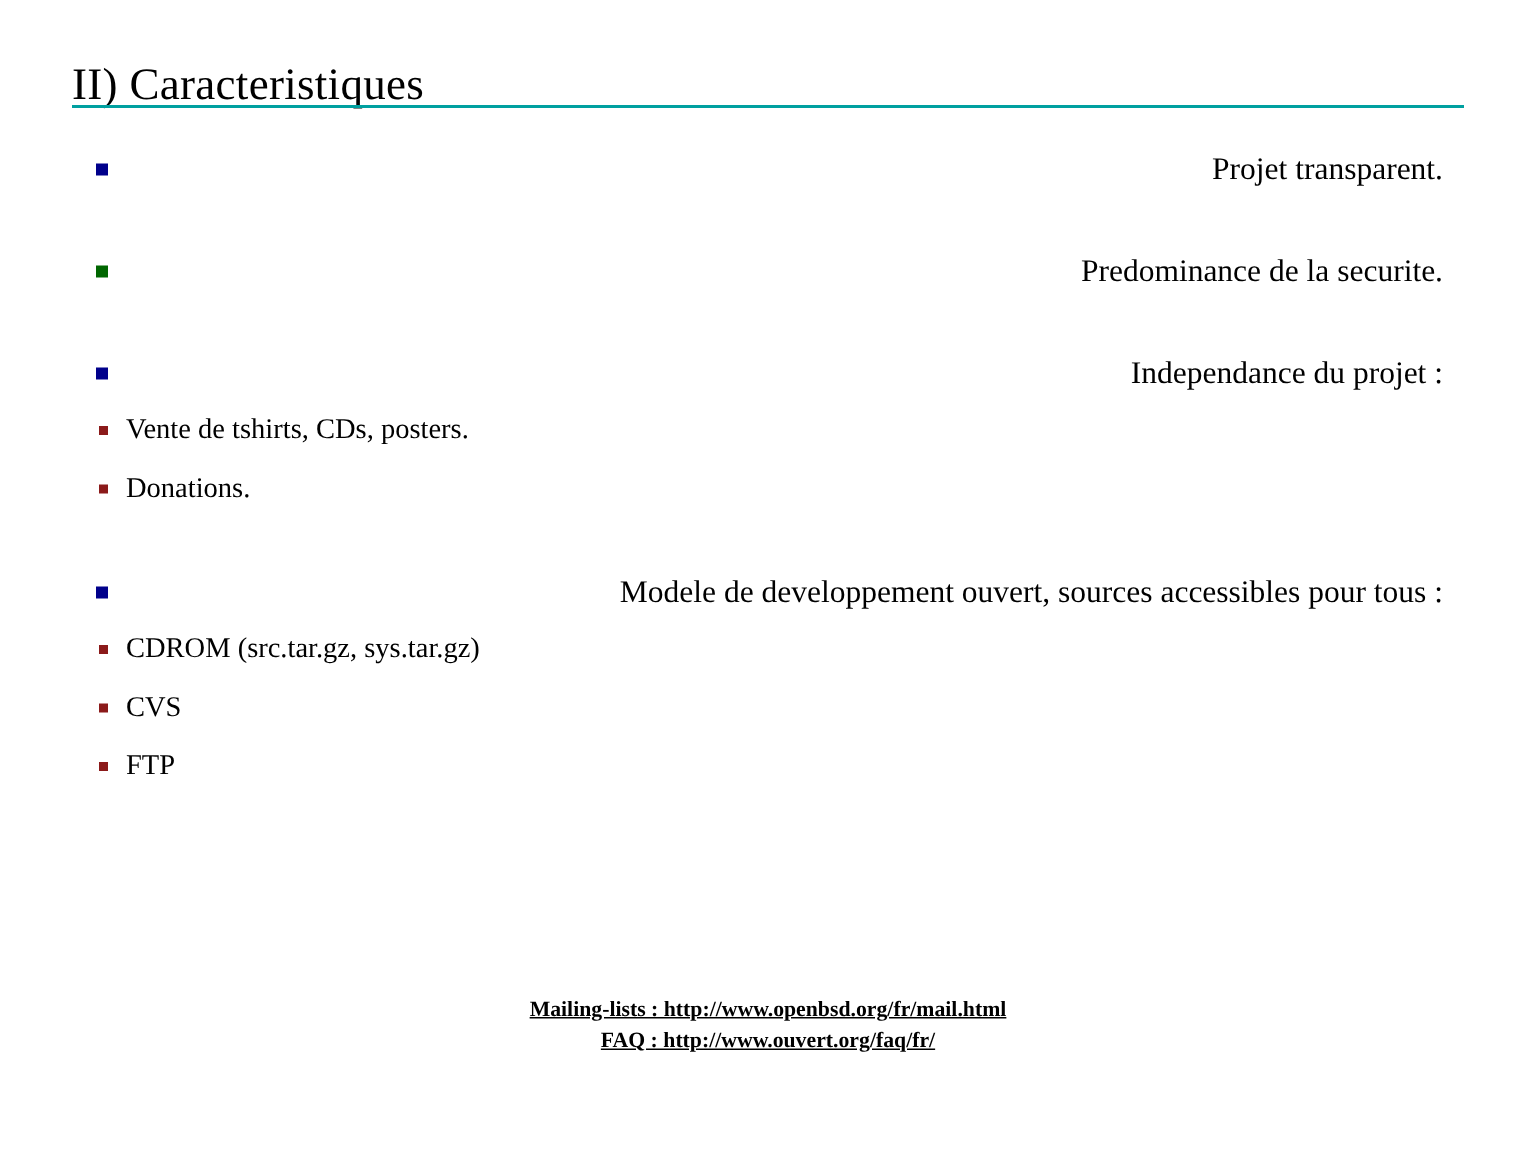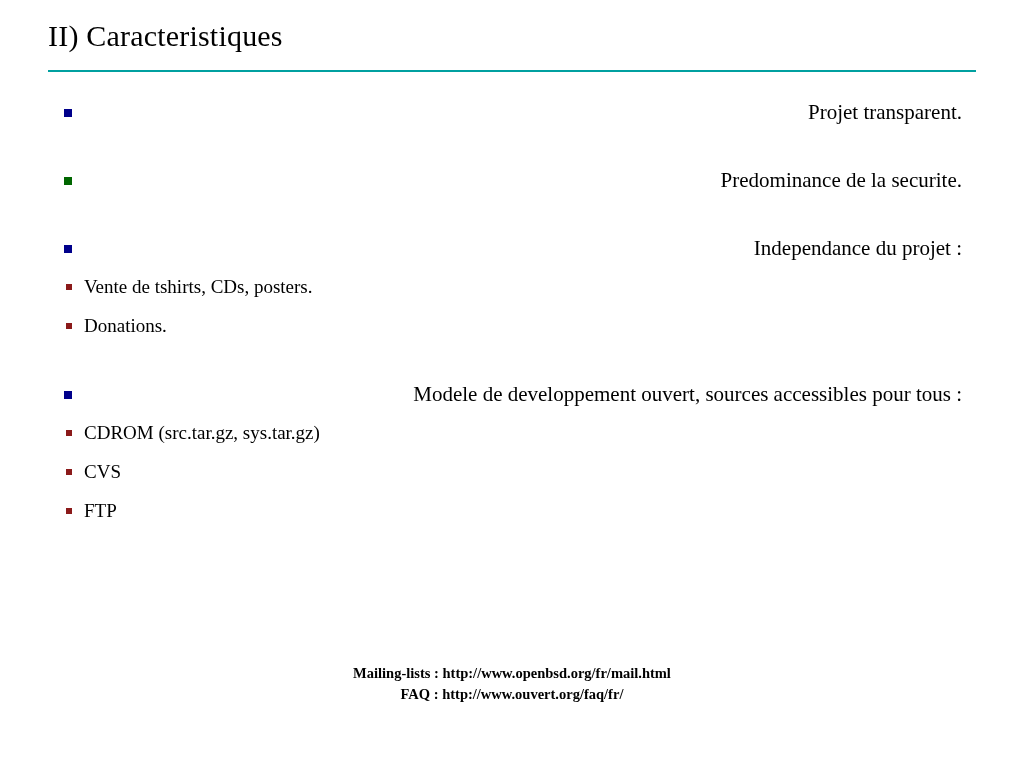--- a/index.html
+++ b/index.html
@@ -21,21 +21,21 @@
     left: 0; top: 0;
     width: 1024px;
     height: 768px;
     background: #ffffff;
   }
 
   
   .slide-title {
     position: absolute;
     left: 48px;
-    top: 17px;
+    top: 38px;
     font-size: 30px;
     line-height: 38px;
     font-weight: normal;
     letter-spacing: 0.2px;
     color: #000000;
     white-space: nowrap;
   }
   .title-rule {
     position: absolute;
     left: 48px;
@@ -103,20 +103,21 @@
     position: absolute;
     left: 0;
     top: 663px;
     width: 1024px;
     text-align: center;
     font-family: "Liberation Serif", serif;
     font-size: 14.5px;
     font-weight: bold;
     line-height: 21px;
     color: #000000;
+    text-decoration: underline;
   }
 </style>
 </head>
 <body>
 
 <div class="slide">
 
   <div class="slide-title">II) Caracteristiques</div>
   <div class="title-rule"></div>
 

